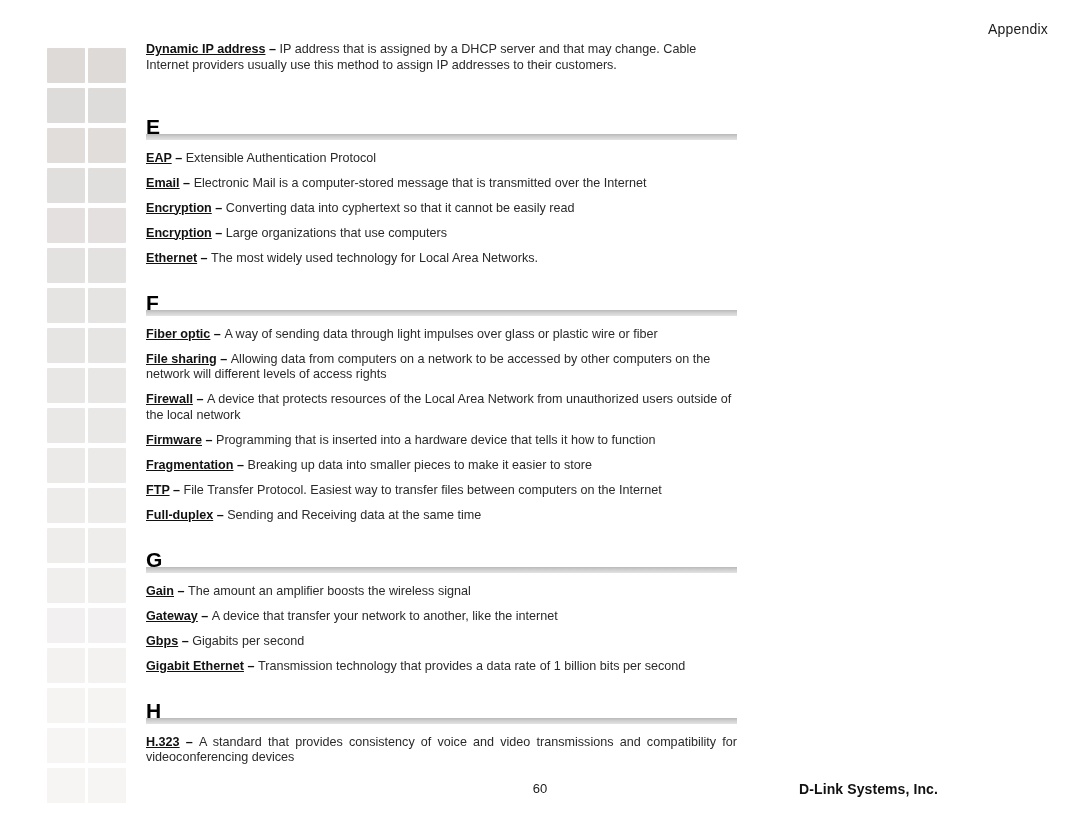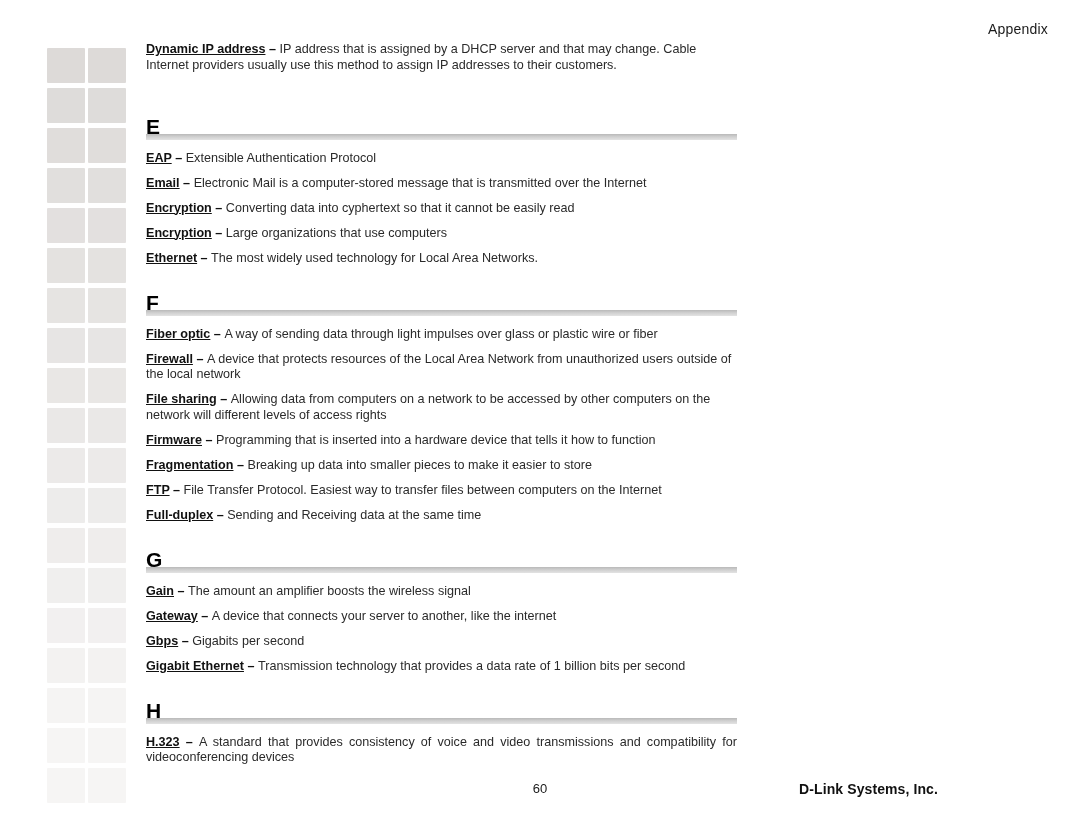--- a/index.html
+++ b/index.html
@@ -210,33 +210,33 @@
       <p class="entry"><span class="term">Email</span><span class="dash"> – </span><span class="def">Electronic Mail is a computer-stored message that is transmitted over the Internet</span></p>
       <p class="entry"><span class="term">Encryption</span><span class="dash"> – </span><span class="def">Converting data into cyphertext so that it cannot be easily read</span></p>
       <p class="entry"><span class="term">Encryption</span><span class="dash"> – </span><span class="def">Large organizations that use computers</span></p>
       <p class="entry"><span class="term">Ethernet</span><span class="dash"> – </span><span class="def">The most widely used technology for Local Area Networks.</span></p>
       <div class="gap-before-section"></div>
       <div class="section-heading">
         <span class="letter">F</span>
         <span class="rule"></span>
       </div>
       <p class="entry"><span class="term">Fiber optic</span><span class="dash"> – </span><span class="def">A way of sending data through light impulses over glass or plastic wire or fiber</span></p>
+      <p class="entry"><span class="term">File sharing</span><span class="dash"> – </span><span class="def">Allowing data from computers on a network to be accessed by other computers on the network will different levels of access rights</span></p>
       <p class="entry"><span class="term">Firewall</span><span class="dash"> – </span><span class="def">A device that protects resources of the Local Area Network from unauthorized users outside of the local network</span></p>
-      <p class="entry"><span class="term">File sharing</span><span class="dash"> – </span><span class="def">Allowing data from computers on a network to be accessed by other computers on the network will different levels of access rights</span></p>
       <p class="entry"><span class="term">Firmware</span><span class="dash"> – </span><span class="def">Programming that is inserted into a hardware device that tells it how to function</span></p>
       <p class="entry"><span class="term">Fragmentation</span><span class="dash"> – </span><span class="def">Breaking up data into smaller pieces to make it easier to store</span></p>
       <p class="entry"><span class="term">FTP</span><span class="dash"> – </span><span class="def">File Transfer Protocol.  Easiest way to transfer files between computers on the Internet</span></p>
       <p class="entry"><span class="term">Full-duplex</span><span class="dash"> – </span><span class="def">Sending and Receiving data at the same time</span></p>
       <div class="gap-before-section"></div>
       <div class="section-heading">
         <span class="letter">G</span>
         <span class="rule"></span>
       </div>
       <p class="entry"><span class="term">Gain</span><span class="dash"> – </span><span class="def">The amount an amplifier boosts the wireless signal</span></p>
-      <p class="entry"><span class="term">Gateway</span><span class="dash"> – </span><span class="def">A device that connects your server to another, like the internet</span></p>
+      <p class="entry"><span class="term">Gateway</span><span class="dash"> – </span><span class="def">A device that transfer your network to another, like the internet</span></p>
       <p class="entry"><span class="term">Gbps</span><span class="dash"> – </span><span class="def">Gigabits per second</span></p>
       <p class="entry"><span class="term">Gigabit Ethernet</span><span class="dash"> – </span><span class="def">Transmission technology that provides a data rate of 1 billion bits per second</span></p>
       <div class="gap-before-section"></div>
       <div class="section-heading">
         <span class="letter">H</span>
         <span class="rule"></span>
       </div>
       <p class="entry justified"><span class="term">H.323</span><span class="dash"> – </span><span class="def">A standard that provides consistency of voice and video transmissions and compatibility for videoconferencing devices</span></p>
     </div>
 

